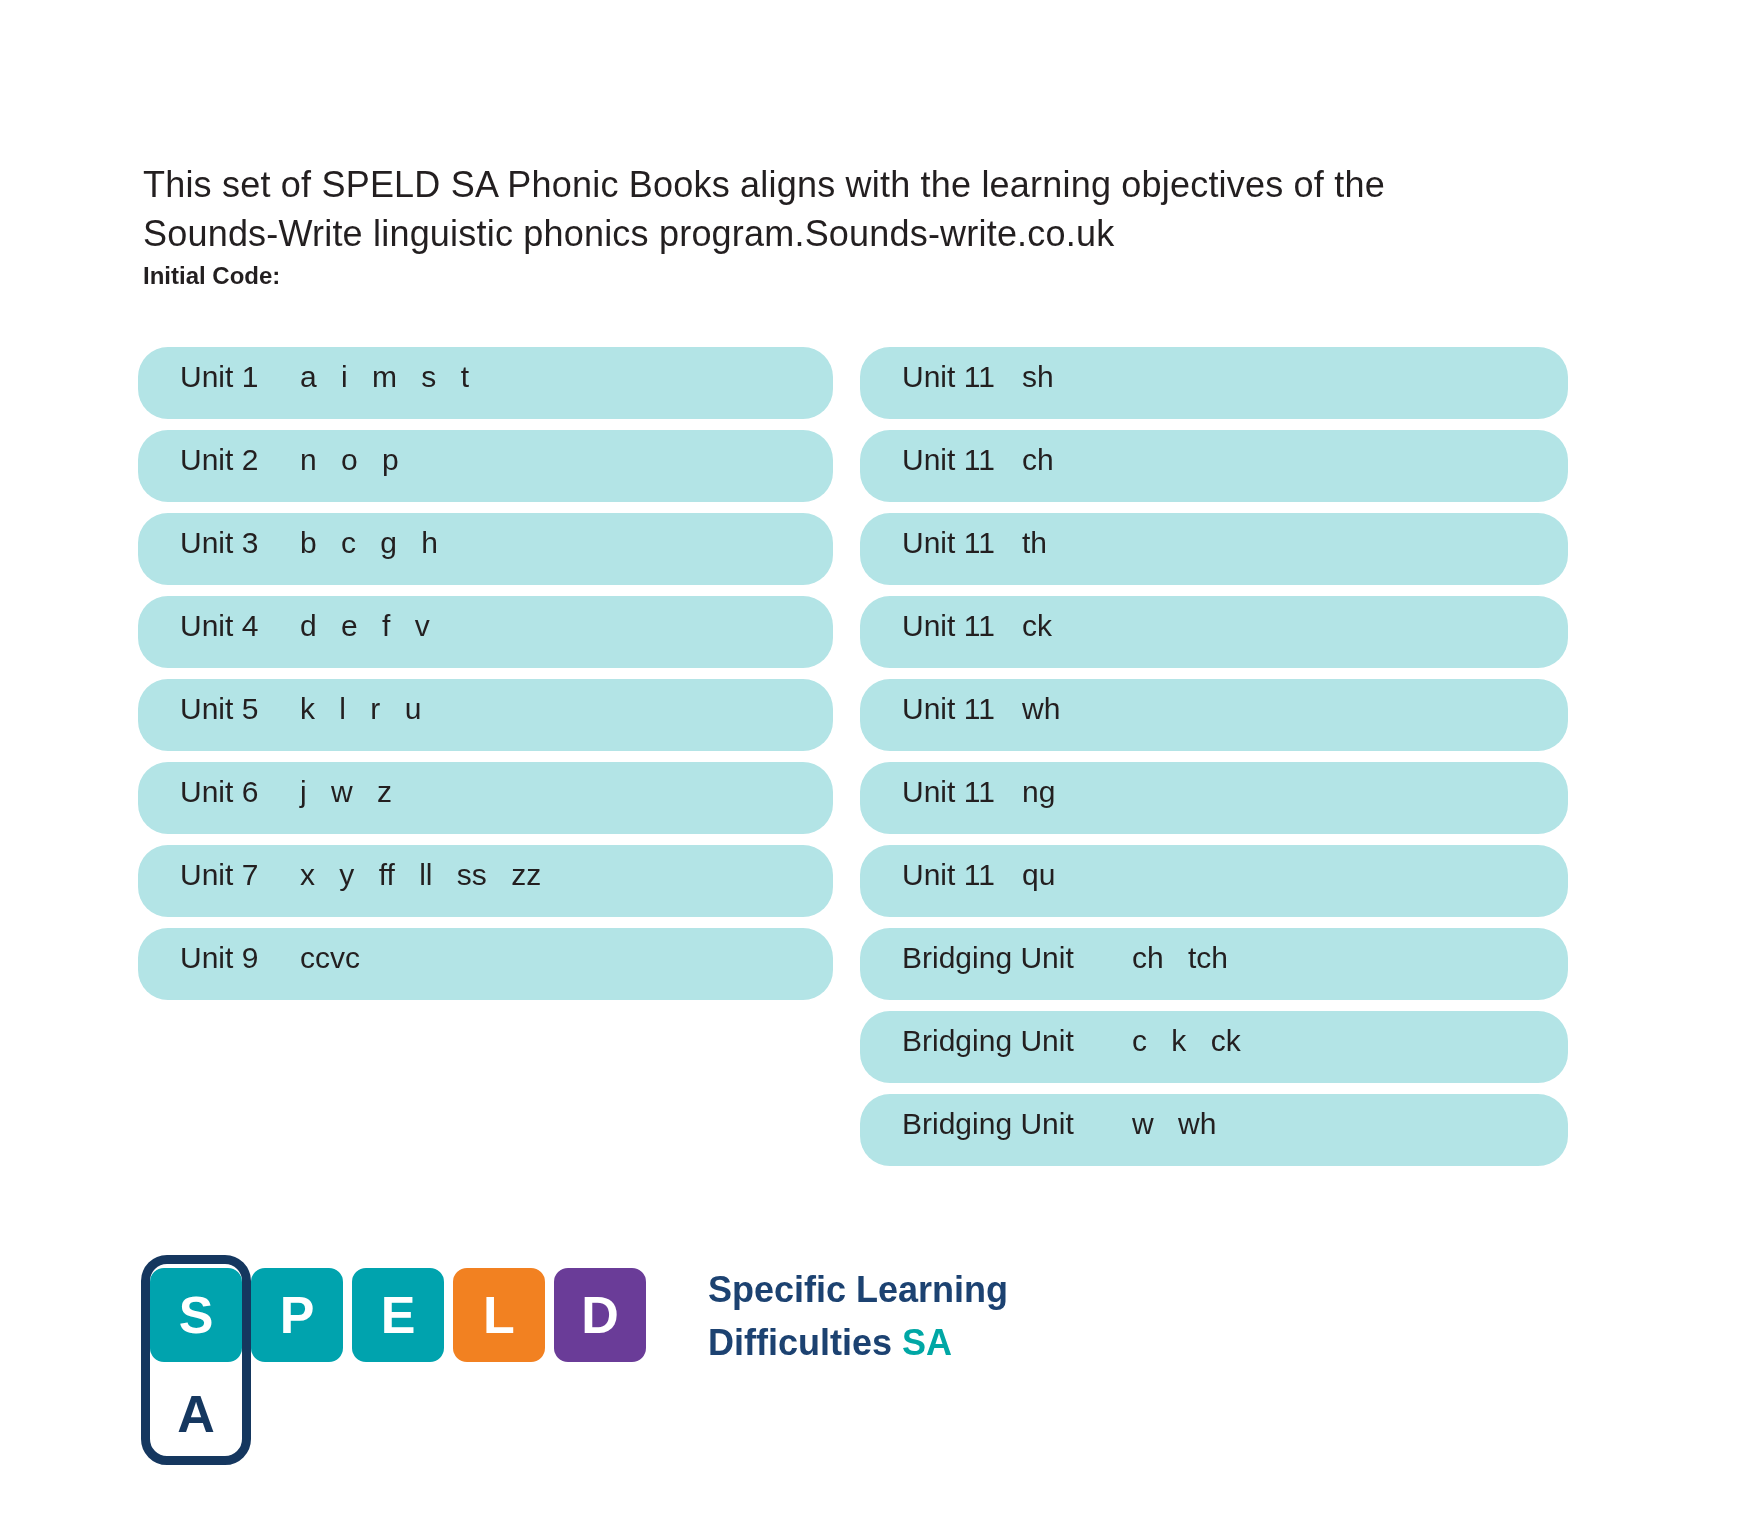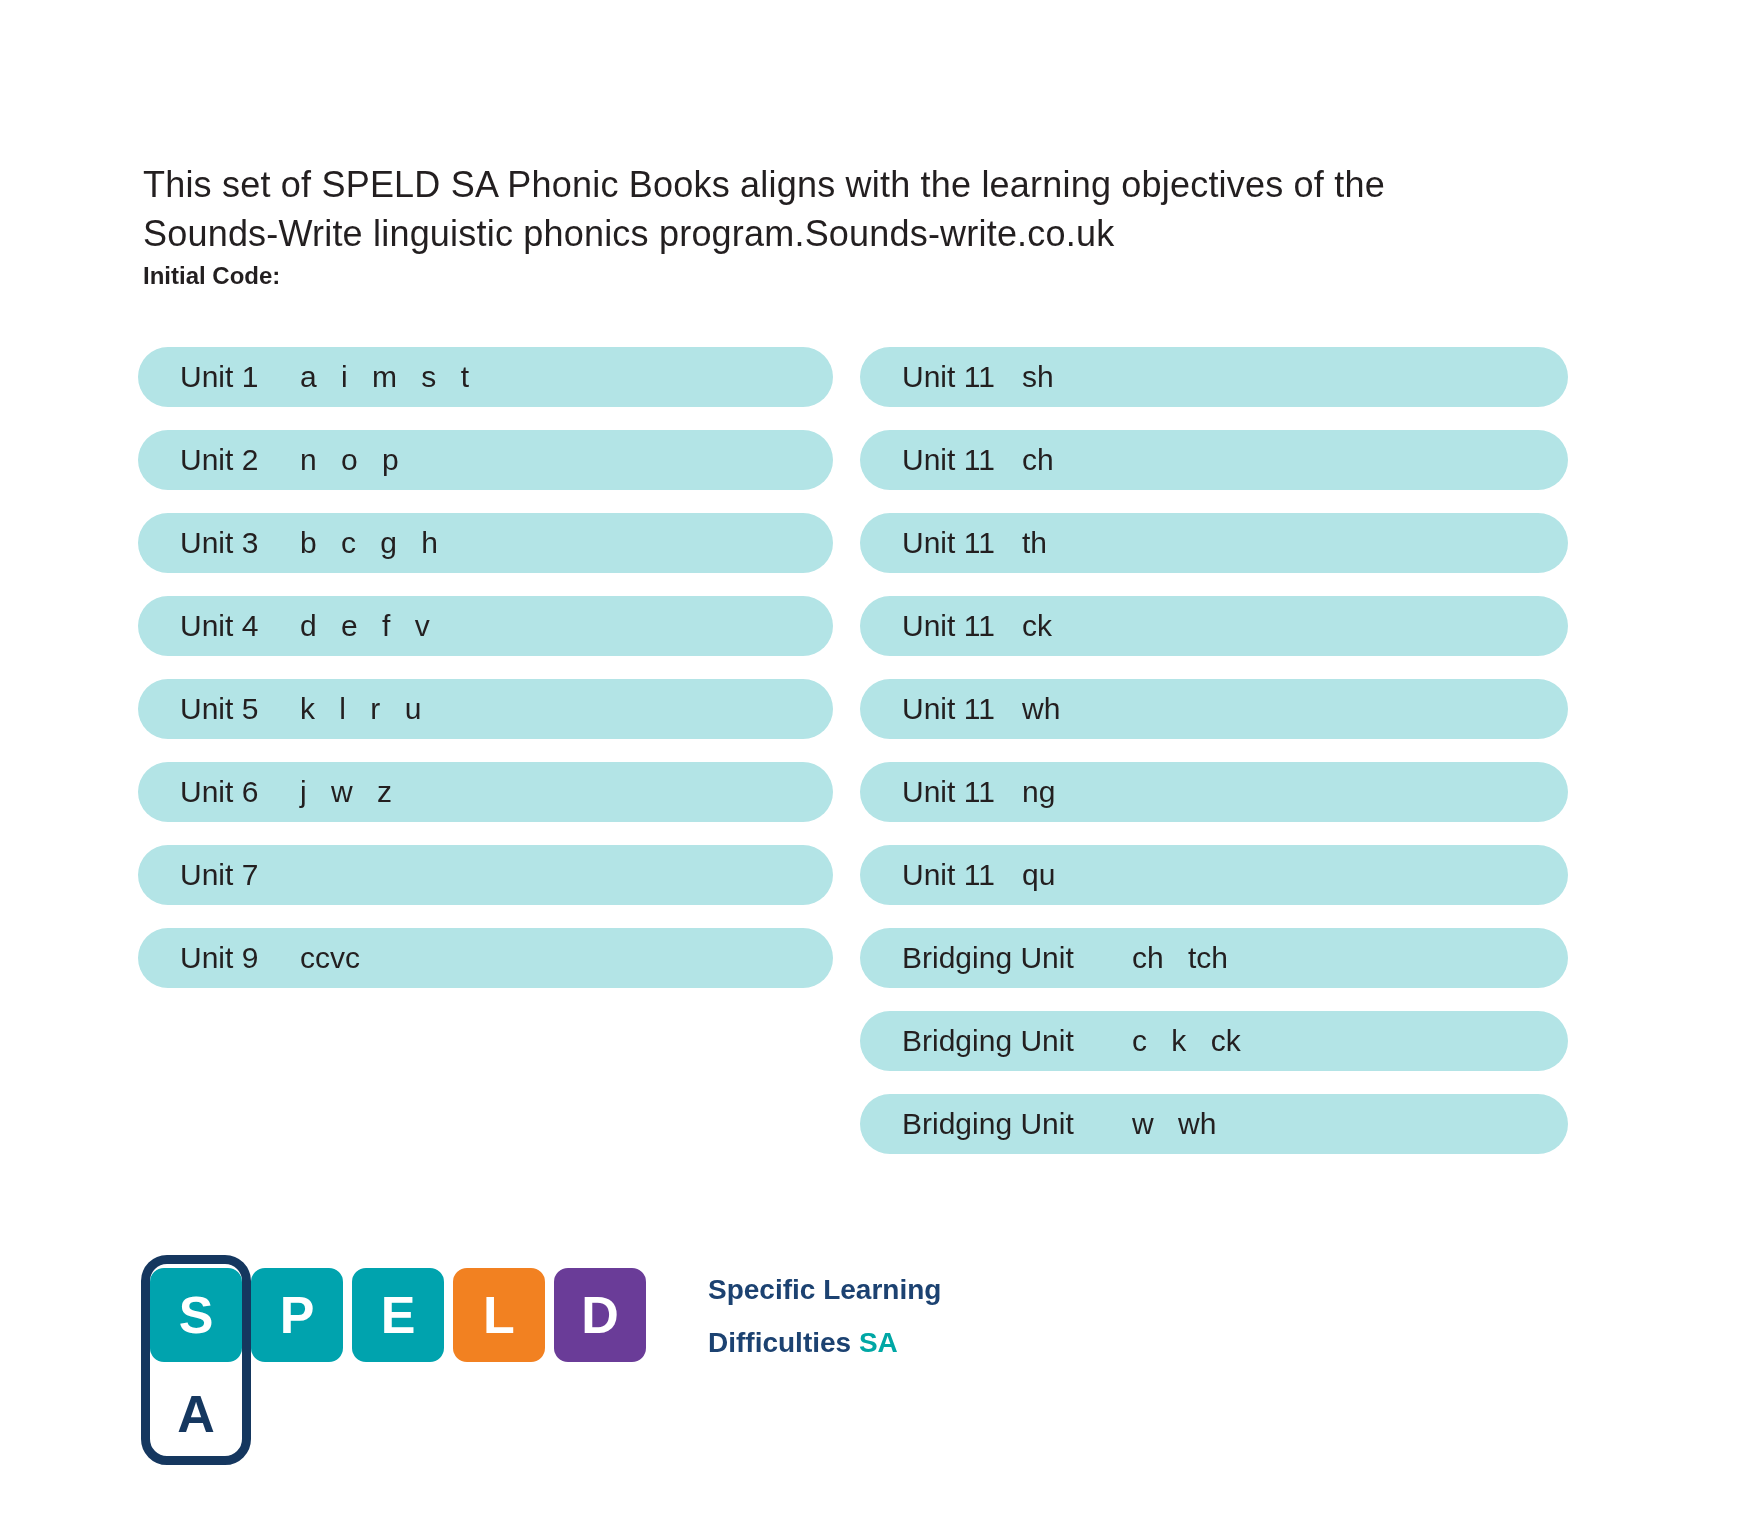--- a/index.html
+++ b/index.html
@@ -20,21 +20,21 @@
   .intro .link{}
   .section-label{
     position:absolute;left:143px;top:262px;
     font-size:24px;font-weight:700;color:var(--text);
   }
   
   .col{position:absolute;top:347px;}
   .col-left{left:138px;width:695px;}
   .col-right{left:860px;width:708px;}
   .pill{
-    position:relative;height:60px;margin-bottom:23px;
+    position:relative;height:72px;margin-bottom:11px;
     background:var(--pill-bg,#B3E4E6);
     border-radius:30px;
   }
   .pill-label{
     position:absolute;left:42px;top:0;height:60px;line-height:60px;
     font-size:30px;color:var(--text);white-space:nowrap;
   }
   .pill-letters{
     position:absolute;left:162px;top:0;height:60px;line-height:60px;
     font-size:30px;color:var(--text);white-space:nowrap;word-spacing:16px;
@@ -53,21 +53,21 @@
   }
   .tile.teal{background:var(--tile-teal,#00A3AE);}
   .tile.orange{background:var(--tile-orange,#F28121);}
   .tile.purple{background:var(--tile-purple,#6A3C98);}
   .sa-letter{
     position:absolute;left:141px;top:1384px;width:110px;
     text-align:center;font-size:52px;font-weight:700;color:var(--navy,#15375F);
   }
   .logo-text{
     position:absolute;left:708px;top:1263px;
-    font-size:28px;font-weight:700;line-height:53px;
+    font-size:36px;font-weight:700;line-height:53px;
     color:var(--logo-text-navy,#1C4271);white-space:nowrap;
   }
   .logo-text .sa{color:var(--logo-sa-teal,#00A7A5);}
 </style>
 </head>
 <body>
 
 <div class="page">
 
   <p class="intro">
@@ -97,20 +97,21 @@
       <div class="pill">
         <span class="pill-label">Unit 5</span>
         <span class="pill-letters">k l r u</span>
       </div>
       <div class="pill">
         <span class="pill-label">Unit 6</span>
         <span class="pill-letters">j w z</span>
       </div>
       <div class="pill">
         <span class="pill-label">Unit 7</span>
+        <span class="pill-letters">x y ff ll ss zz</span>
       </div>
       <div class="pill">
         <span class="pill-label">Unit 9</span>
         <span class="pill-letters">ccvc</span>
       </div>
     </div>
   <div class="col col-right" id="col-right">
       <div class="pill">
         <span class="pill-label">Unit 11</span>
         <span class="pill-letters">sh</span>

